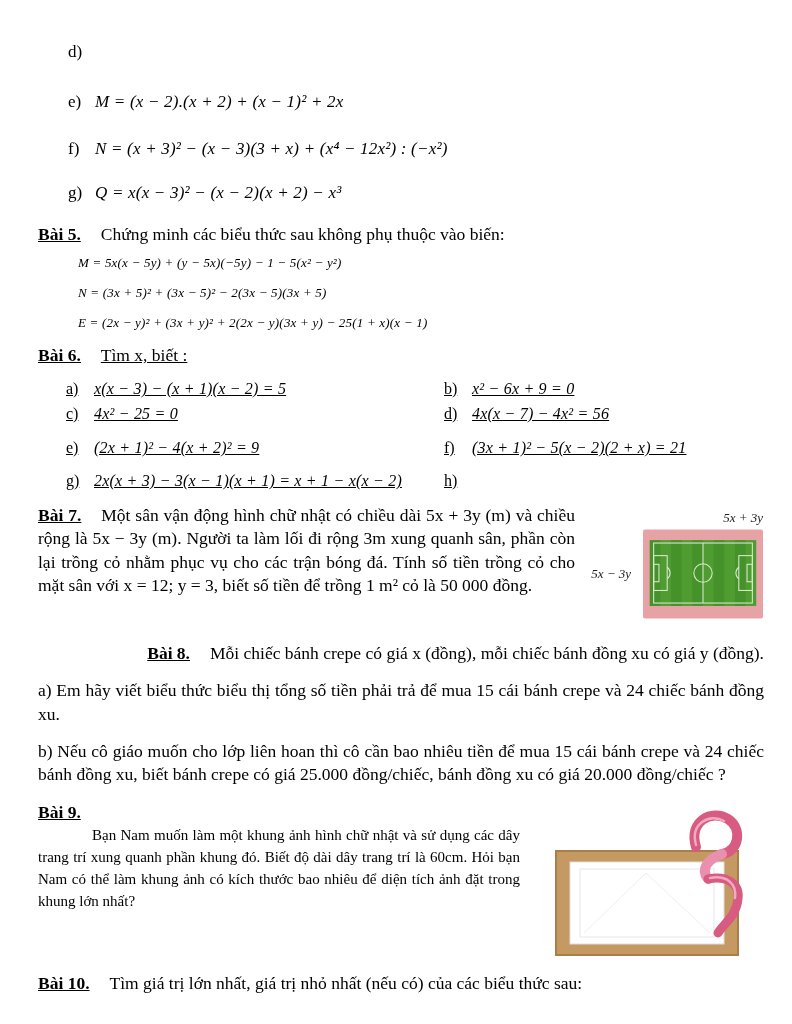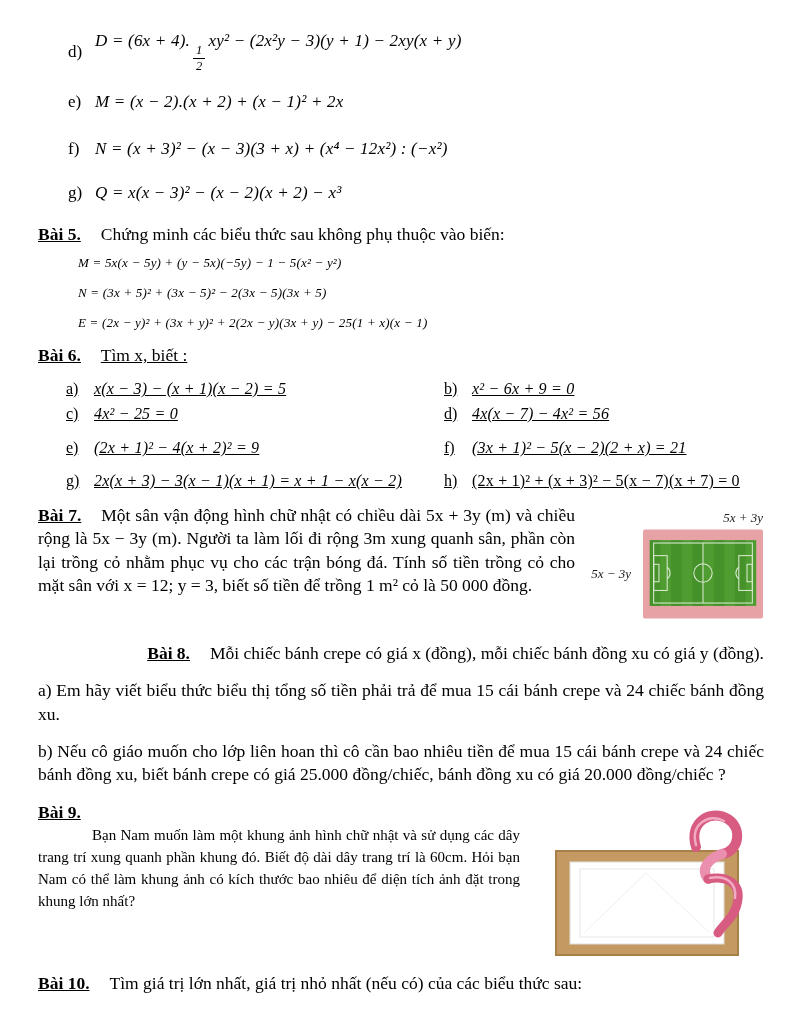--- a/index.html
+++ b/index.html
@@ -59,24 +59,20 @@
   .b10{margin-top:12px;font-size:17.5px;}
 </style>
 </head>
 <body>
 
 <div class="page">
 
   <div class="mlist">
     <div class="math-line line-d">
       <span class="itm">d)</span>
-      <span class="mexpr"><span>D = (6x + 4).</span><span class="frac">
-            <span class="num">1</span>
-            <span class="den">2</span>
-          </span><span>xy² − (2x²y − 3)(y + 1) − 2xy(x + y)</span></span>
     </div>
     <div class="math-line line-e">
       <span class="itm">e)</span>
       <span class="mexpr">M = (x − 2).(x + 2) + (x − 1)² + 2x</span>
     </div>
     <div class="math-line line-f">
       <span class="itm">f)</span>
       <span class="mexpr">N = (x + 3)² − (x − 3)(3 + x) + (x⁴ − 12x²) : (−x²)</span>
     </div>
     <div class="math-line line-g">
@@ -127,21 +123,20 @@
             <span class="mexpr">(3x + 1)² − 5(x − 2)(2 + x) = 21</span>
           </div>
       </div>
       <div class="b6row r4">
         <div class="b6cell">
             <span class="itm">g)</span>
             <span class="mexpr">2x(x + 3) − 3(x − 1)(x + 1) = x + 1 − x(x − 2)</span>
           </div>
         <div class="b6cell upright">
             <span class="itm">h)</span>
-            <span class="mexpr">(2x + 1)² + (x + 3)² − 5(x − 7)(x + 7) = 0</span>
           </div>
       </div>
     </div>
   </section>
 
   <section class="b7">
     <p class="b7text"><span class="b-title">Bài 7.</span><span>Một sân vận động hình chữ nhật có chiều dài 5x + 3y (m) và chiều rộng là 5x − 3y (m). Người ta làm lối đi rộng 3m xung quanh sân, phần còn lại trồng cỏ nhằm phục vụ cho các trận bóng đá. Tính số tiền trồng cỏ cho mặt sân với x = 12; y = 3, biết số tiền để trồng 1 m² cỏ là 50 000 đồng.</span></p>
     <div class="fig7">
       <div class="fig7-top">5x + 3y</div>
       <div class="fig7-row">

